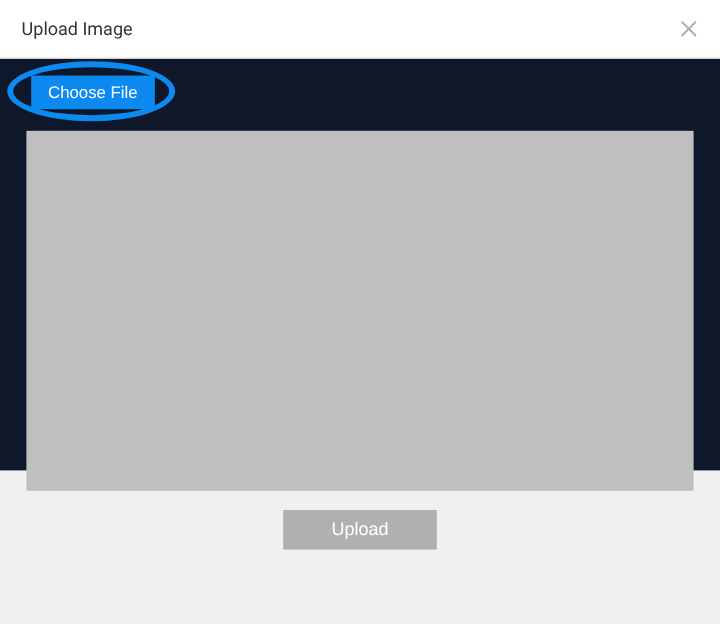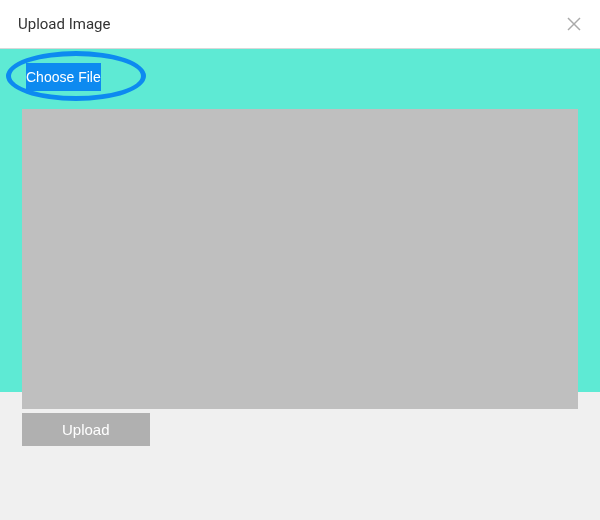--- a/index.html
+++ b/index.html
@@ -8,21 +8,21 @@
       box-sizing: border-box;
     }
     body {
       font-family: -apple-system, BlinkMacSystemFont, "Segoe UI", Roboto, Helvetica, Arial, sans-serif;
       background: #f0f0f0;
       width: 600px;
       height: 520px;
       position: relative;
     }
     .modal {
-      background: #5eead4;
+      background: #0f172a;
       width: 600px;
       height: 392px;
       position: relative;
     }
     .modal-header {
       background: #ffffff;
       border-bottom: 1px solid #d8d8d8;
       padding: 14px 16px 14px 18px;
       display: flex;
       justify-content: space-between;
@@ -60,21 +60,21 @@
       position: relative;
       display: inline-block;
       margin-bottom: 12px;
       margin-left: 4px;
     }
     .choose-file-btn {
       background: #0d8af0;
       color: #ffffff;
       border: none;
       font-size: 14px;
-      padding: 6px 0;
+      padding: 6px 14px;
       cursor: pointer;
       font-weight: 400;
       position: relative;
       z-index: 2;
     }
     .highlight-ellipse {
       position: absolute;
       top: -12px;
       left: -20px;
       width: 140px;
@@ -85,22 +85,22 @@
       pointer-events: none;
     }
     .preview-area {
       background: #bfbfbf;
       width: 100%;
       height: 300px;
       margin-top: 6px;
     }
     .upload-row {
       display: flex;
-      justify-content: flex-start;
-      margin-top: 4px;
+      justify-content: center;
+      margin-top: 16px;
     }
     .upload-btn {
       background: #b0b0b0;
       color: #ffffff;
       border: none;
       font-size: 15px;
       padding: 8px 40px;
       cursor: pointer;
       font-weight: 400;
     }

